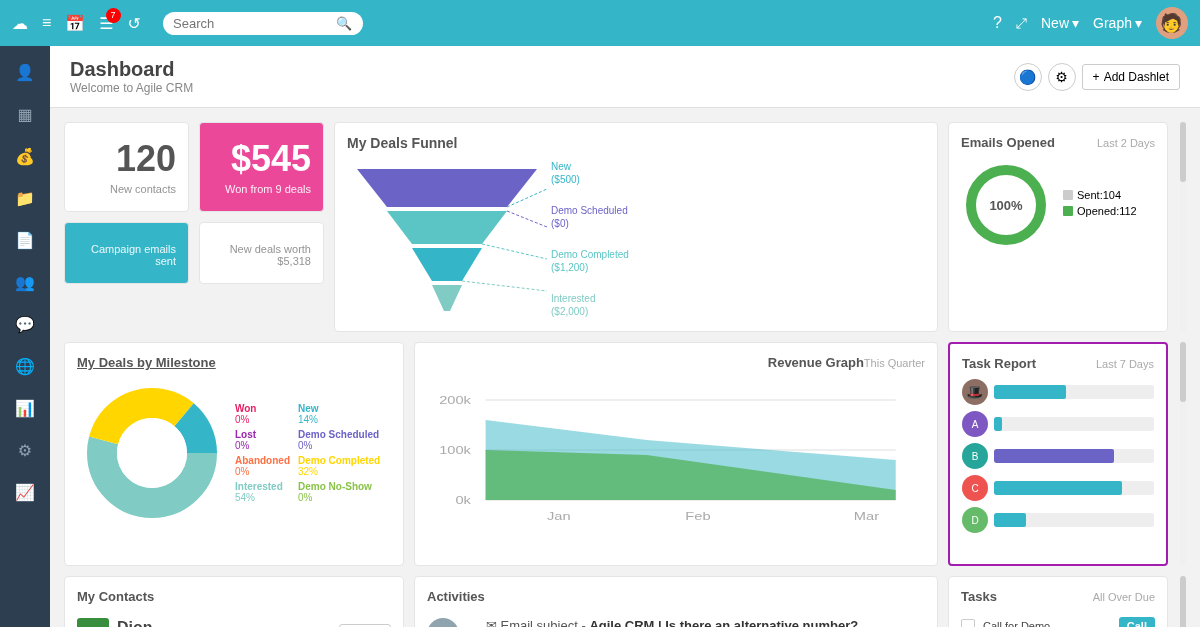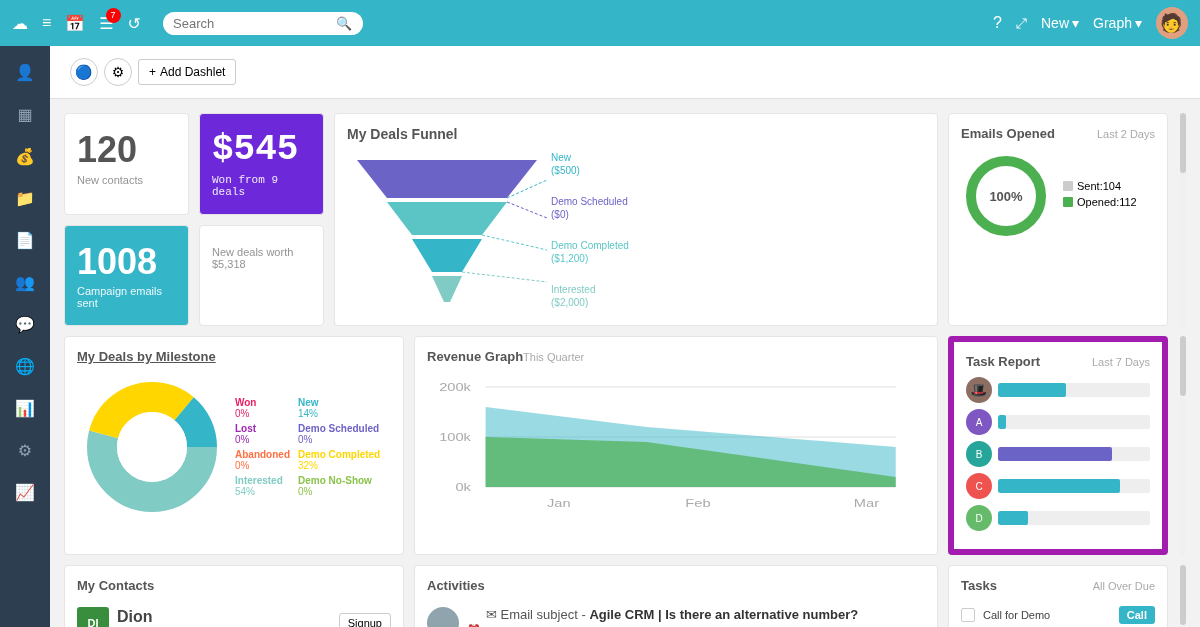--- a/index.html
+++ b/index.html
@@ -75,24 +75,24 @@
     .dashboard { padding: 14px; }
 
     
     .row { display: flex; gap: 10px; margin-bottom: 10px; }
 
     
     .stat-cards { display: flex; flex-direction: column; gap: 10px; width: 260px; flex-shrink: 0; }
     .stat-row { display: flex; gap: 10px; }
     .stat-card {
       flex: 1; background: white; border-radius: 4px; padding: 16px 12px;
-      text-align: left; border: 1px solid #e5e5e5;
+      text-align: right; border: 1px solid #e5e5e5;
     }
     .stat-card.teal { background: #35b5c8; color: white; }
-    .stat-card.purple { background: #6d28d9; color: white; font-family: Liberation Mono, monospace; }
+    .stat-card.purple { background: #ec4899; color: white; }
     .stat-number { font-size: 36px; font-weight: bold; line-height: 1.1; }
     .stat-number.blue-text { color: #35b5c8; }
     .stat-label { font-size: 11px; margin-top: 4px; color: inherit; opacity: 0.9; }
     .stat-card.white .stat-number { color: #555; }
     .stat-card.white .stat-label { color: #888; }
 
     
     .funnel-card {
       flex: 1; background: white; border-radius: 4px; padding: 12px;
       border: 1px solid #e5e5e5;
@@ -117,25 +117,25 @@
     .milestone-card {
       width: 340px; flex-shrink: 0; background: white; border-radius: 4px; padding: 12px;
       border: 1px solid #e5e5e5;
     }
     .revenue-card {
       flex: 1; background: white; border-radius: 4px; padding: 12px;
       border: 1px solid #e5e5e5;
     }
     .task-report-card {
       width: 220px; flex-shrink: 0; background: white; border-radius: 4px; padding: 12px;
-      border: 6px solid #a21caf;
-    }
-
-    
-    .revenue-header { display: flex; justify-content: flex-start; align-items: center; margin-bottom: 13px; }
+      border: 2px solid #a21caf;
+    }
+
+    
+    .revenue-header { display: flex; justify-content: flex-end; align-items: center; margin-bottom: 20px; }
     .revenue-period { font-size: 11px; color: #aaa; }
 
     
     .task-bar-row { display: flex; align-items: center; gap: 6px; margin-bottom: 6px; }
     .task-avatar {
       width: 26px; height: 26px; border-radius: 50%; background: #ccc;
       flex-shrink: 0; display: flex; align-items: center; justify-content: center; font-size: 10px; color: white;
     }
     .task-bar-bg { flex: 1; height: 14px; background: #eee; border-radius: 2px; overflow: hidden; }
     .task-bar-fill { height: 100%; border-radius: 2px; }
@@ -229,20 +229,24 @@
     <div class="sidebar-item">💬</div>
     <div class="sidebar-item">🌐</div>
     <div class="sidebar-item">📊</div>
     <div class="sidebar-item">⚙</div>
     <div class="sidebar-item">📈</div>
   </aside>
 
   <main class="main">
 
     <div class="page-header">
+      <div>
+        <div class="page-title">Dashboard</div>
+        <div class="page-subtitle">Welcome to Agile CRM</div>
+      </div>
       <div class="header-actions">
         <div class="btn-icon-circle">
           <span style="font-size:14px;">🔵</span>
         </div>
         <div class="btn-icon-circle">
           <span style="font-size:14px;">⚙</span>
         </div>
         <button class="btn-add-dashlet">
           <span>+</span>
           <span>Add Dashlet</span>
@@ -260,21 +264,20 @@
               <div class="stat-number blue-text">120</div>
               <div class="stat-label">New contacts</div>
             </div>
             <div class="stat-card purple">
               <div class="stat-number">$545</div>
               <div class="stat-label">Won from 9 deals</div>
             </div>
           </div>
           <div class="stat-row">
             <div class="stat-card teal">
-              <div class="stat-number">1008</div>
               <div class="stat-label">Campaign emails sent</div>
             </div>
             <div class="stat-card white">
               <div class="stat-label">New deals worth $5,318</div>
             </div>
           </div>
         </div>
 
         <div class="funnel-card">
           <div class="funnel-title">My Deals Funnel</div>

